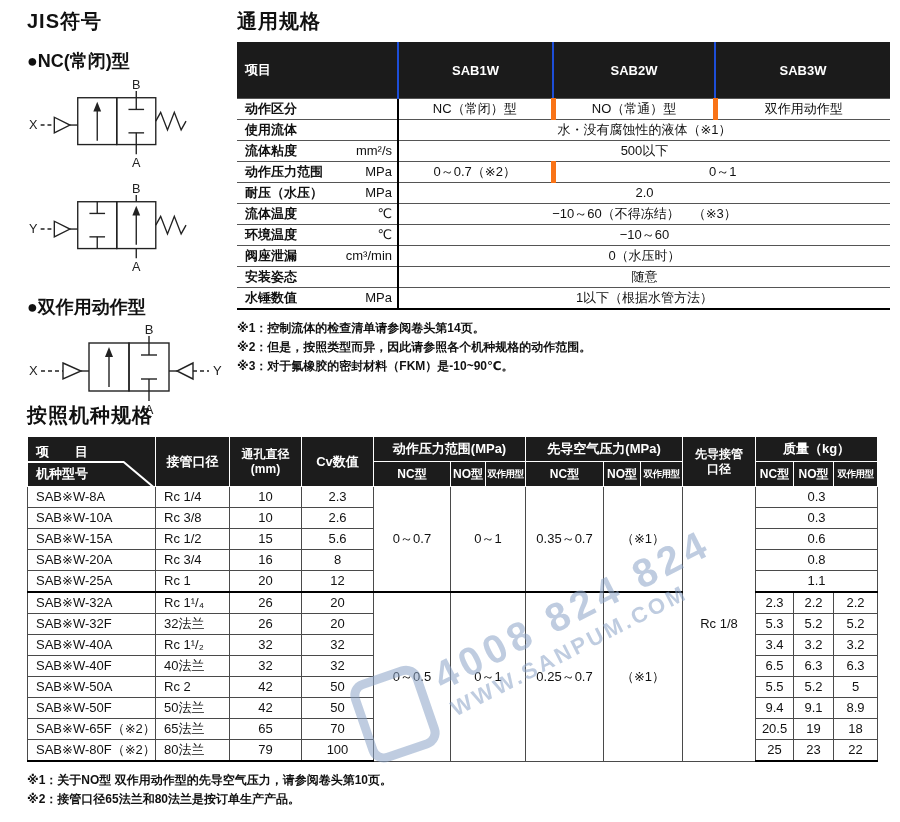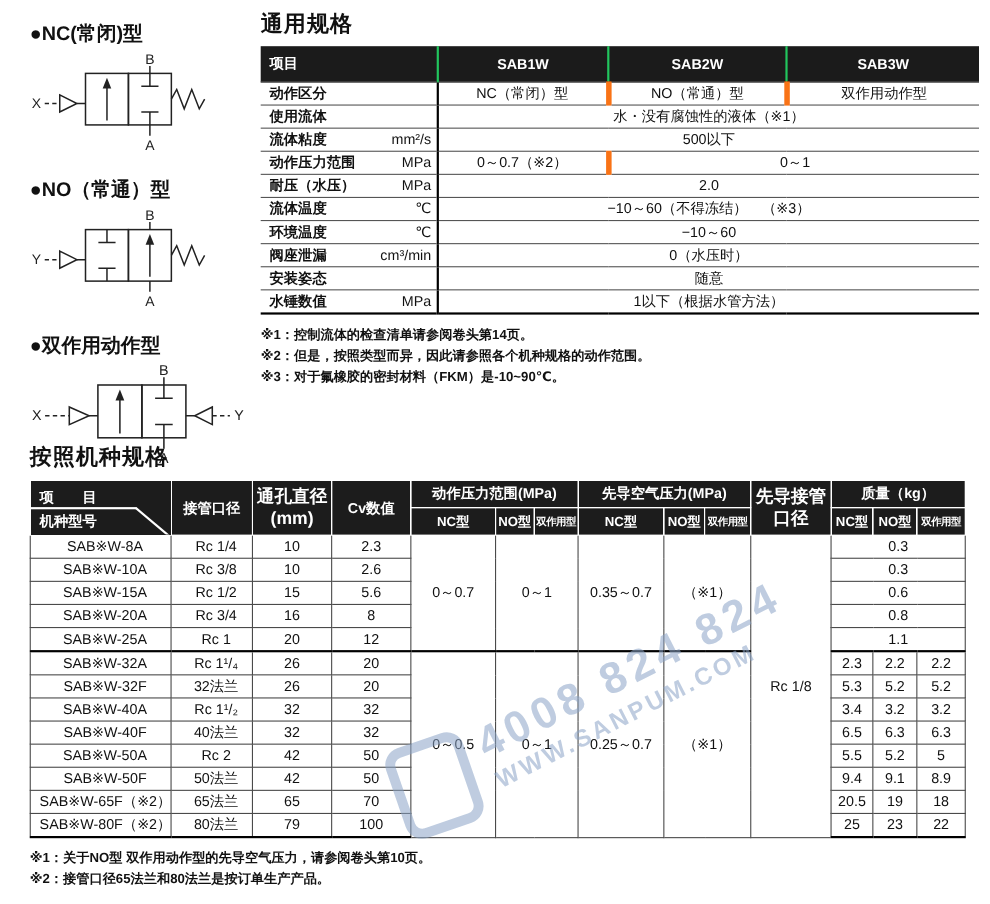--- a/index.html
+++ b/index.html
@@ -15,39 +15,39 @@
   svg.jis{display:block;margin:4px 0 2px 0;}
   svg.jis .sym{stroke:#222;stroke-width:1.4;fill:none;}
   svg.jis .dash{stroke-dasharray:4 3;}
   svg.jis .fill{fill:#222;stroke:none;}
   svg.jis text{fill:#222;font-size:13px;stroke:none;font-family:"Liberation Sans","DejaVu Sans",sans-serif;}
 
   
   #general{position:absolute;left:237px;top:8px;width:653px;}
   table{border-collapse:collapse;table-layout:fixed;}
   .gtable{width:653px;margin-top:7px;border-bottom:2px solid #000;}
-  .gtable th{background:#1b1b1b;color:#fff;font-weight:600;font-size:13px;height:24px;text-align:center;padding:4px;}
-  .gtable th+th{border-left:2px solid #22c55e;}
+  .gtable th{background:#1b1b1b;color:#fff;font-weight:600;font-size:13px;height:24px;text-align:center;padding:16px;}
+  .gtable th+th{border-left:2px solid #1d4ed8;}
   .gtable th.g-h-item{text-align:left;padding-left:8px;}
   .gtable td{border-top:1px solid #555;font-size:13px;height:20px;line-height:20px;text-align:center;padding:0;overflow:hidden;white-space:nowrap;}
   .gtable td.g-label{text-align:left;padding:0 5px 0 8px;border-right:2px solid #000;font-weight:600;margin-top:15px;}
   .gtable td.g-label .lab-unit{float:right;font-weight:400;}
   .gtable td.g-val+td.g-val{border-left:5px solid #f97316;}
 
   .notes{margin-top:9px;font-size:12px;font-weight:600;line-height:1.6;color:#111;}
 
   
   #model{position:absolute;left:27px;top:402px;width:850px;}
   .mtable{width:850px;margin-top:7px;}
   .mtable thead th{background:#1c1c1c;color:#fff;border:1.5px solid #fff;font-weight:600;font-size:13px;height:24px;padding:0;text-align:center;overflow:hidden;}
-  .mtable thead th .two-line{display:block;font-size:16px;line-height:1.2;}
+  .mtable thead th .two-line{display:block;font-size:12px;line-height:1.2;}
   .mtable thead th.sub-n{font-size:12px;}
   .mtable thead th.sub-w{font-size:9.5px;letter-spacing:-0.5px;}
   .mtable tbody td{border:1px solid #4a4a4a;font-size:13px;height:20px;line-height:20px;text-align:center;padding:0;overflow:hidden;white-space:nowrap;}
-  .mtable tbody td.l{text-align:center;padding-left:8px;}
+  .mtable tbody td.l{text-align:left;padding-left:8px;}
   .mtable tbody tr.grp td{border-top:2px solid #000;}
   .mtable tbody tr:last-child td{border-bottom:2px solid #000;}
 
   
   th.corner{position:relative;text-align:left;}
   .corner-top{position:absolute;left:8px;top:6px;font-size:13px;}
   .corner-underline{position:absolute;left:0;top:24px;width:96px;height:1.5px;background:#fff;}
   .corner-diag{position:absolute;left:96px;top:24px;width:42px;height:1.5px;background:#fff;transform:rotate(40deg);transform-origin:0 0;}
   .corner-bottom{position:absolute;left:8px;bottom:3px;font-size:13px;}
 
@@ -57,20 +57,21 @@
   .wm-text{display:flex;flex-direction:column;}
   .wm-phone{font-size:40px;font-weight:700;letter-spacing:5px;color:#8ba4c7;white-space:nowrap;}
   .wm-site{font-size:22px;font-weight:600;letter-spacing:3px;color:#8ba4c7;white-space:nowrap;}
 </style>
 </head>
 <body>
 
 <div id="page">
 
   <div id="jis">
+    <div class="section-title">JIS符号</div>
 
     <div class="jis-bullet">●NC(常闭)型</div>
     <svg class="jis" width="200" height="100" viewBox="0 0 205 100">
       <g class="sym">
         <rect x="52" y="20" width="40" height="48"></rect>
         <rect x="92" y="20" width="40" height="48"></rect>
         <line x1="72" y1="64" x2="72" y2="29"></line>
         <line x1="112" y1="20" x2="112" y2="32"></line>
           <line x1="104" y1="32" x2="120" y2="32"></line>
         <line x1="112" y1="68" x2="112" y2="56"></line>
@@ -81,21 +82,20 @@
         <path d="M28,40 L44,48 L28,56 Z"></path>
         <line x1="44" y1="48" x2="52" y2="48"></line>
         <path d="M132,44 l5,-9 l7,18 l7,-18 l7,18 l5,-9"></path>
       </g>
       <path class="fill" d="M72,24 L68,34 L76,34 Z"></path>
       <text x="112" y="11" text-anchor="middle">B</text>
       <text x="2" y="52">X</text>
       <text x="112" y="91" text-anchor="middle">A</text>
     </svg>
 
-    <div class="jis-bullet">●NO（常通）型</div>
     <svg class="jis" width="200" height="100" viewBox="0 0 205 100">
       <g class="sym">
         <rect x="52" y="20" width="40" height="48"></rect>
         <rect x="92" y="20" width="40" height="48"></rect>
         <line x1="72" y1="20" x2="72" y2="32"></line>
           <line x1="64" y1="32" x2="80" y2="32"></line>
         <line x1="72" y1="68" x2="72" y2="56"></line>
           <line x1="64" y1="56" x2="80" y2="56"></line>
         <line x1="112" y1="64" x2="112" y2="29"></line>
         <line x1="112" y1="13" x2="112" y2="20"></line>

